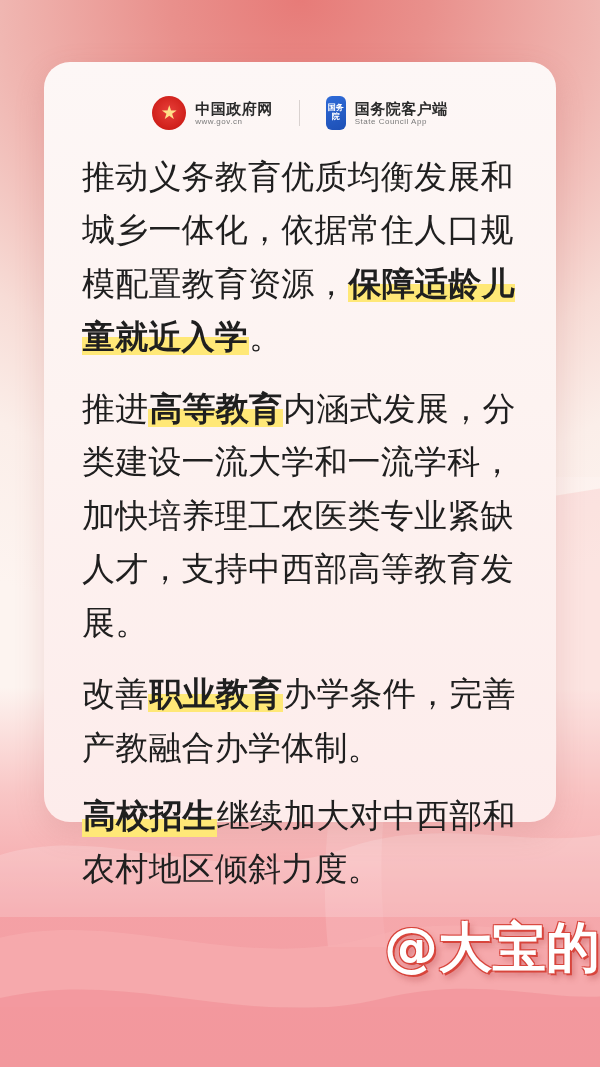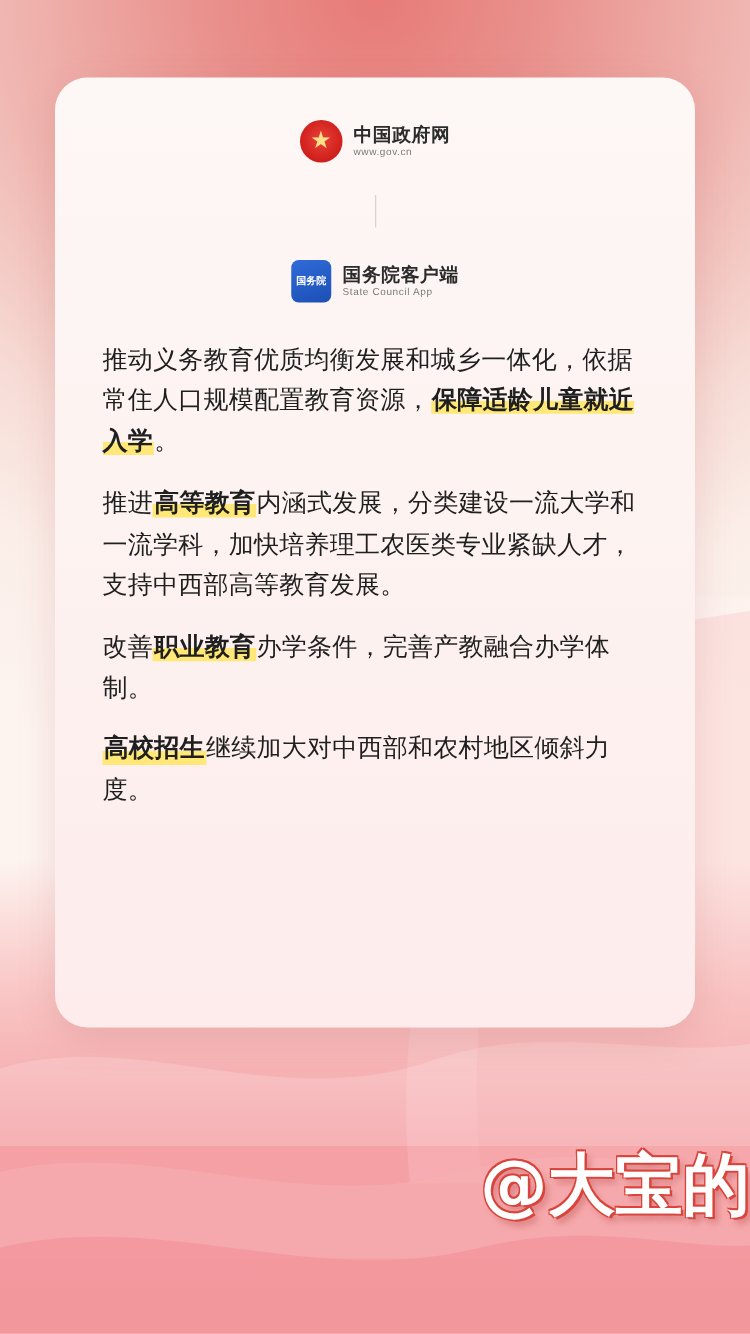--- a/index.html
+++ b/index.html
@@ -56,22 +56,21 @@
     box-shadow: 0 10px 30px rgba(180, 90, 90, 0.18);
     padding: 34px 38px 0 38px;
   }
 
   
   .logos {
     display: flex;
     align-items: center;
     justify-content: center;
     gap: 26px;
-    margin-bottom: 30px;
-    flex-direction: column;
+    margin-bottom: 20px;
   }
   .logo-group { display: flex; align-items: center; gap: 9px; }
   .emblem {
     width: 34px; height: 34px;
     border-radius: 50%;
     background: radial-gradient(circle at 50% 45%, #e8403a 0%, #cf1f1a 70%, #b3110d 100%);
     position: relative;
     flex: 0 0 auto;
   }
   .emblem:before {
@@ -94,35 +93,35 @@
   .logo-text-sub {
     font-size: 8px;
     color: #7a7a7a;
     letter-spacing: 0.5px;
   }
   .divider-v {
     width: 1px; height: 26px;
     background: #d9d2d0;
   }
   .app-badge {
-    width: 32px; height: 34px;
+    width: 20px; height: 34px;
     border-radius: 6px;
     background: linear-gradient(160deg, #2f6bd8 0%, #1d4fb5 100%);
     color: #fff;
     font-size: 8px;
     font-weight: bold;
     display: flex; align-items: center; justify-content: center;
     text-align: center;
     line-height: 1.1;
     flex: 0 0 auto;
   }
 
   
   .content {
-    font-size: 20px;
+    font-size: 33px;
     line-height: 1.62;
     color: #1f1f1f;
     letter-spacing: 0.2px;
   }
   .para { margin-bottom: 18px; }
   .para:last-child { margin-bottom: 0; font-family: Liberation Mono, monospace; }
   .hl {
     font-weight: bold;
     background: linear-gradient(180deg, rgba(255,232,122,0) 52%, #ffe877 52%, #ffe877 100%);
     padding: 0 1px;

